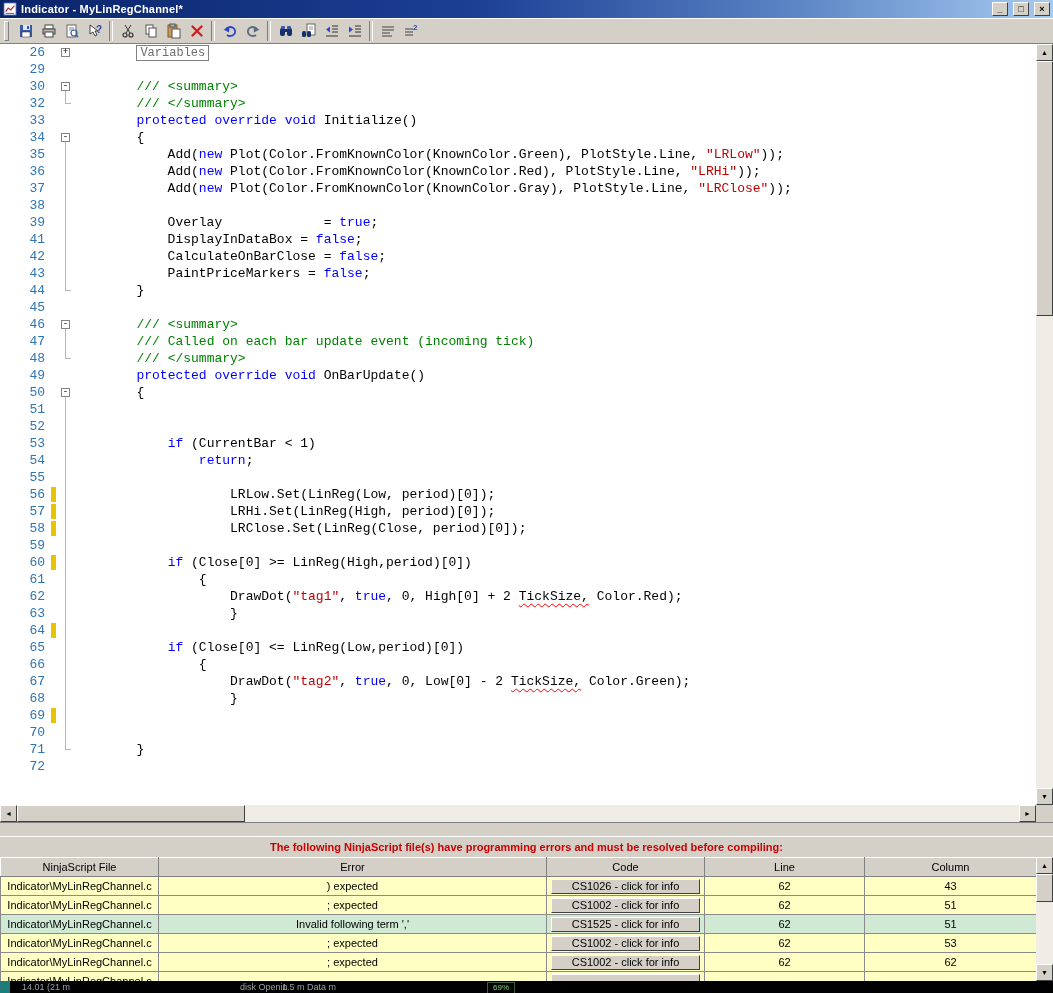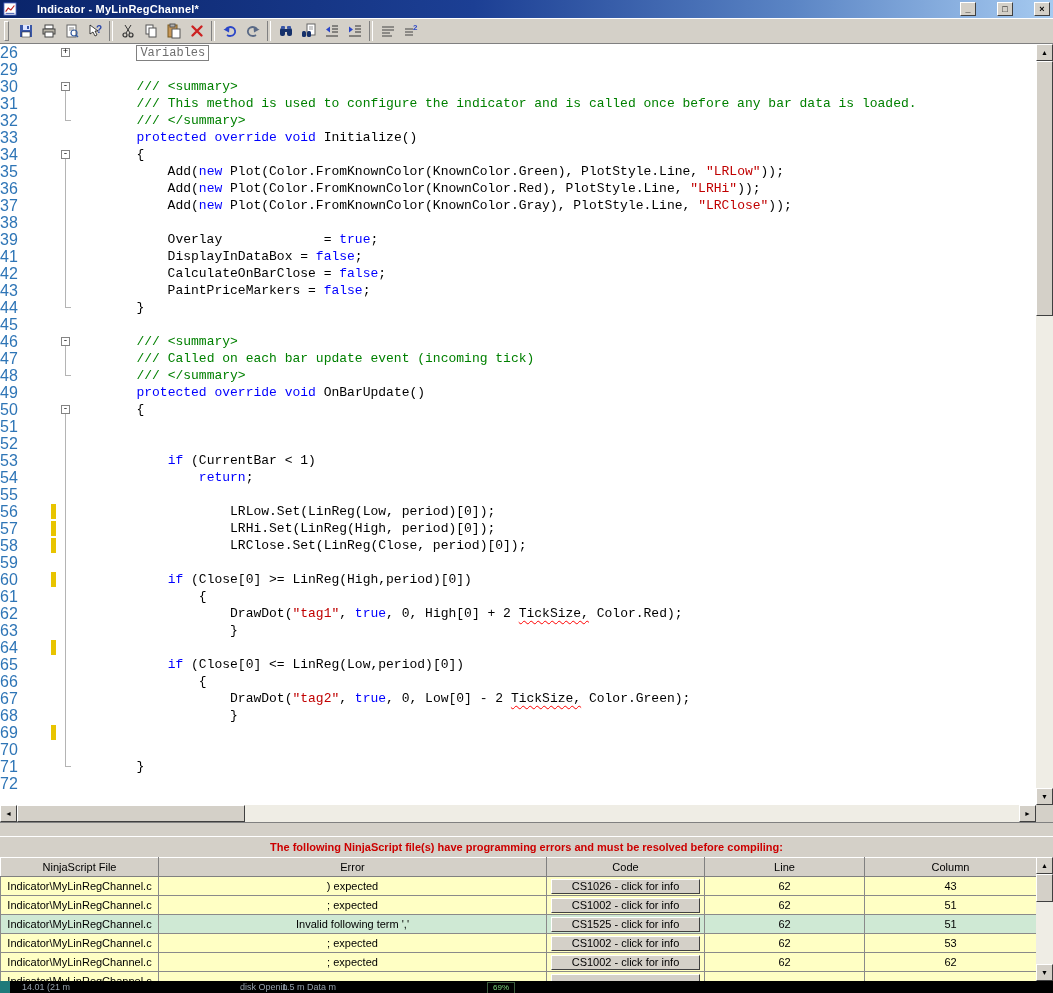--- a/index.html
+++ b/index.html
@@ -5,21 +5,21 @@
   html,body{margin:0;padding:0;background:#000;}
   .window{
     position:relative;width:1053px;height:993px;overflow:hidden;
     background:#d4d0c8;font-family:"Liberation Sans",sans-serif;
     box-shadow:inset 0 0 0 1px #4a4a4a;
   }
   
   .titlebar{
     position:absolute;top:0;left:0;right:0;height:18px;
     background:linear-gradient(90deg,#0a246a 0%,#1c3f94 45%,#5a84c4 75%,#a6caf0 100%);
-    display:flex;align-items:center;padding:0 3px;gap:20px;
+    display:flex;align-items:center;padding:0 3px;gap:4px;
   }
   .title-icon{width:14px;height:14px;flex:none;display:inline-block}
   .title-icon svg{width:14px;height:14px;display:block}
   .title-text{color:#fff;font-size:11px;font-weight:bold;flex:1;white-space:nowrap;letter-spacing:0.2px}
   .win-btn{
     width:16px;height:14px;flex:none;background:#d4d0c8;color:#000;
     border:1px solid;border-color:#ffffff #404040 #404040 #ffffff;
     font-size:9px;line-height:12px;text-align:center;font-weight:bold;
     font-family:"Liberation Sans",sans-serif;padding:0;margin-left:1px;box-sizing:border-box;
   }
@@ -30,22 +30,22 @@
     display:flex;align-items:center;padding:0 3px;box-sizing:border-box;
   }
   .tb-grip{width:3px;height:18px;border:1px solid;border-color:#fff #808080 #808080 #fff;margin:0 5px 0 1px}
   .tb-btn{width:23px;height:22px;display:flex;align-items:center;justify-content:center;background:transparent;border:1px solid transparent;padding:0}
   .tb-btn svg{width:16px;height:16px;display:block}
   .tb-sep{width:2px;height:20px;border-left:1px solid #808080;border-right:1px solid #fff;margin:0 3px}
   
   .editor{position:absolute;top:44px;left:0;width:1053px;height:778px;background:#fff}
   .code-viewport{position:absolute;top:0;left:0;width:1036px;height:761px;overflow:hidden;background:#fff}
   .code-line{display:flex;height:17px}
-  .ln{width:50px;flex:none;text-align:left;padding-right:5px;box-sizing:border-box;
-      font-family:Liberation Sans, sans-serif;font-size:16px;line-height:17px;color:#2e75b6}
+  .ln{width:50px;flex:none;text-align:right;padding-right:5px;box-sizing:border-box;
+      font-family:Liberation Mono, monospace;font-size:13px;line-height:17px;color:#2e75b6}
   .markcol{width:8px;flex:none;position:relative}
   .markcol.on::before{content:"";position:absolute;left:1px;top:1px;bottom:1px;width:5px;background:#e8c400}
   .foldcol{width:16px;flex:none;position:relative}
   .fold-box{position:absolute;left:3px;top:4px;width:9px;height:9px;box-sizing:border-box;
       border:1px solid #848484;background:#fff;font-family:"Liberation Mono",monospace;
       font-size:9px;line-height:7px;text-align:center;color:#000}
   .fold-tail{position:absolute;left:7px;top:13px;bottom:0;width:1px;background:#b4b4b4}
   .fold-vline{position:absolute;left:7px;top:0;bottom:0;width:1px;background:#b4b4b4}
   .fold-endv{position:absolute;left:7px;top:0;height:9px;width:1px;background:#b4b4b4}
   .fold-endh{position:absolute;left:7px;top:8px;width:6px;height:1px;background:#b4b4b4}
@@ -287,28 +287,20 @@
           <pre class="codepre"></pre>
         </div>
         <div class="code-line">
           <span class="ln">30</span>
           <span class="markcol"></span>
           <span class="foldcol">
             <span class="fold-box">-</span>
             <span class="fold-tail"></span>
           </span>
           <pre class="codepre"><span class="tk-p">        </span><span class="tk-c">/// &lt;summary&gt;</span></pre>
-        </div>
-        <div class="code-line">
-          <span class="ln">31</span>
-          <span class="markcol"></span>
-          <span class="foldcol">
-            <span class="fold-vline"></span>
-          </span>
-          <pre class="codepre"><span class="tk-p">        </span><span class="tk-c">/// This method is used to configure the indicator and is called once before any bar data is loaded.</span></pre>
         </div>
         <div class="code-line">
           <span class="ln">32</span>
           <span class="markcol"></span>
           <span class="foldcol">
             <span class="fold-endv"></span>
             <span class="fold-endh"></span>
           </span>
           <pre class="codepre"><span class="tk-p">        </span><span class="tk-c">/// &lt;/summary&gt;</span></pre>
         </div>

